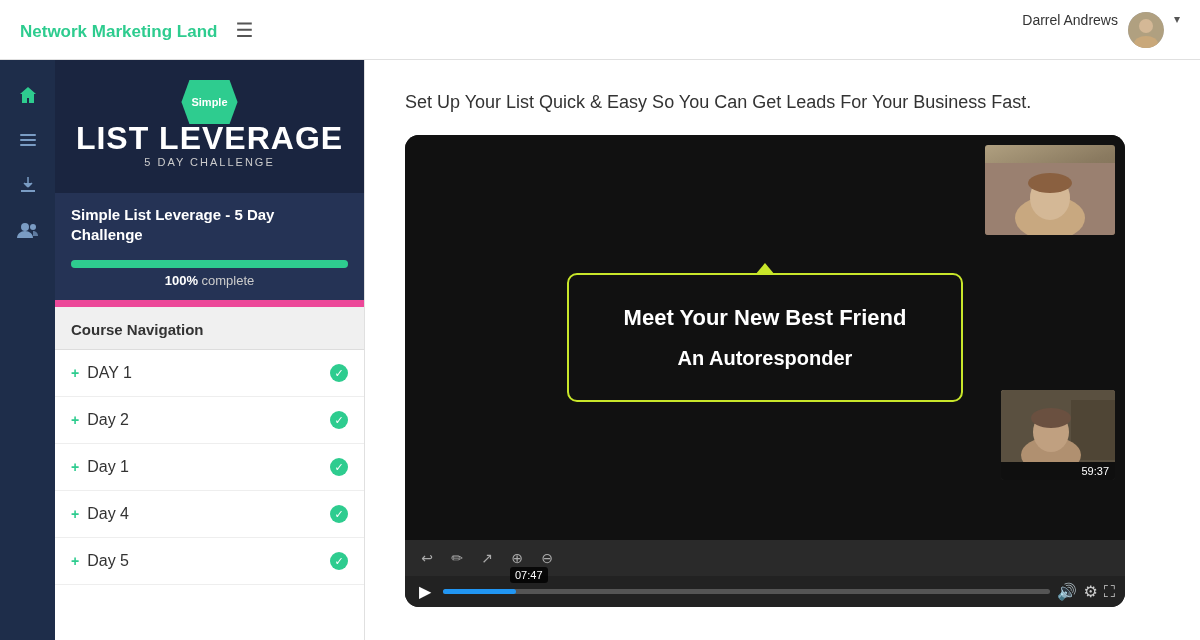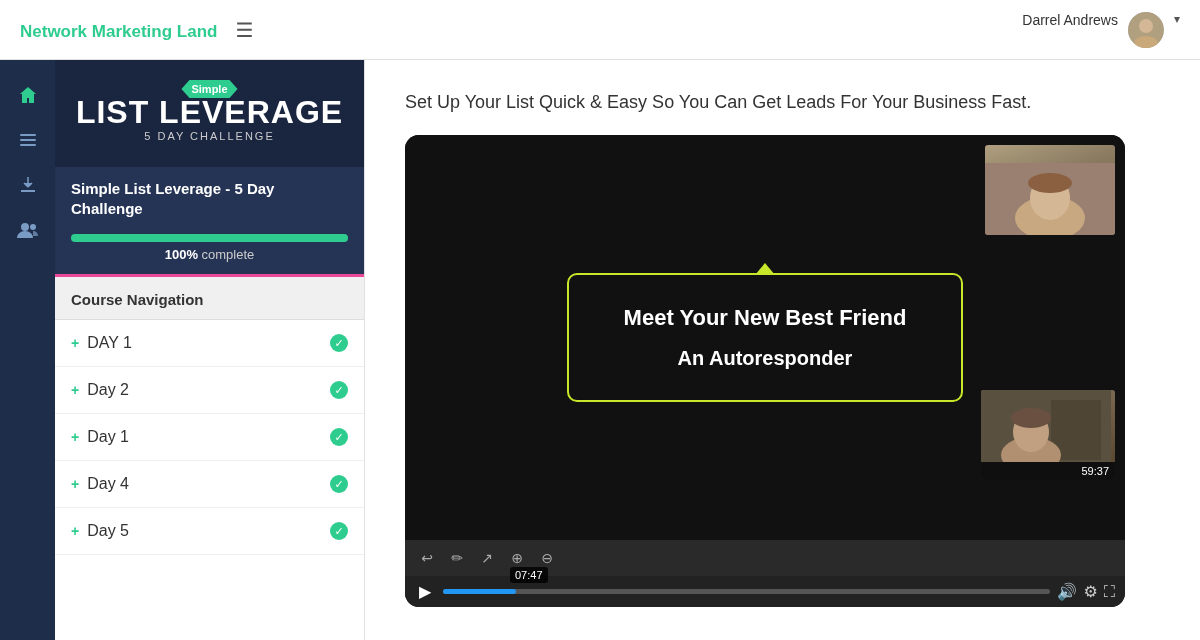--- a/index.html
+++ b/index.html
@@ -79,21 +79,21 @@
       display: flex;
       flex-direction: column;
       align-items: center;
       margin-bottom: 10px;
     }
     .simple-badge {
       background: #2ecc8f;
       color: #fff;
       font-size: 11px;
       font-weight: bold;
-      padding: 3px 10px;
+      padding: 16px 10px;
       clip-path: polygon(8px 0%, calc(100% - 8px) 0%, 100% 50%, calc(100% - 8px) 100%, 8px 100%, 0% 50%);
       margin-bottom: -2px;
     }
     .list-leverage-title {
       font-size: 32px;
       font-weight: 900;
       color: #fff;
       text-align: left;
       line-height: 1;
       letter-spacing: 1px;
@@ -114,21 +114,21 @@
     .course-title-text {
       color: #fff;
       font-size: 15px;
       font-weight: 600;
       line-height: 1.3;
     }
 
     .progress-section {
       background: #253355;
       padding: 6px 16px 12px;
-      border-bottom: 3px solid #ec4899;
+      border-bottom: 7px solid #ec4899;
     }
     .progress-bar-wrap {
       background: #3a4a6a;
       border-radius: 4px;
       height: 8px;
       width: 100%;
       margin-top: 4px;
     }
     .progress-bar-fill {
       background: #2ecc8f;
@@ -251,21 +251,21 @@
       background: linear-gradient(160deg, #b0a080 0%, #8a7a60 40%, #6a5a40 100%);
       display: flex;
       align-items: flex-end;
       justify-content: center;
     }
 
     
     .webcam-overlay-br {
       position: absolute;
       bottom: 60px; right: 10px;
-      width: 134px; height: 90px;
+      width: 114px; height: 90px;
       background: #333;
       border-radius: 3px;
       overflow: hidden;
     }
     .webcam-face-br {
       width: 100%; height: calc(100% - 18px);
       background: linear-gradient(160deg, #9a8870 0%, #7a6850 40%, #5a4830 100%);
     }
     .webcam-time-br {
       font-size: 11px; color: #fff;

